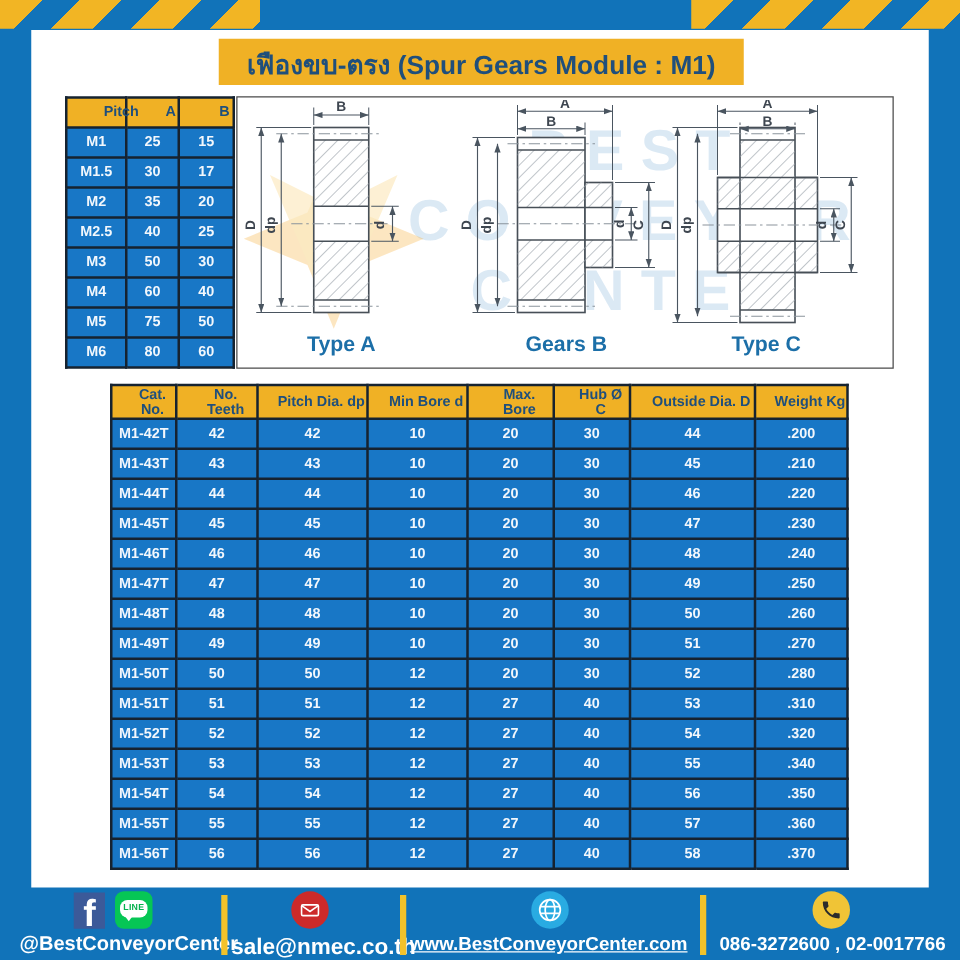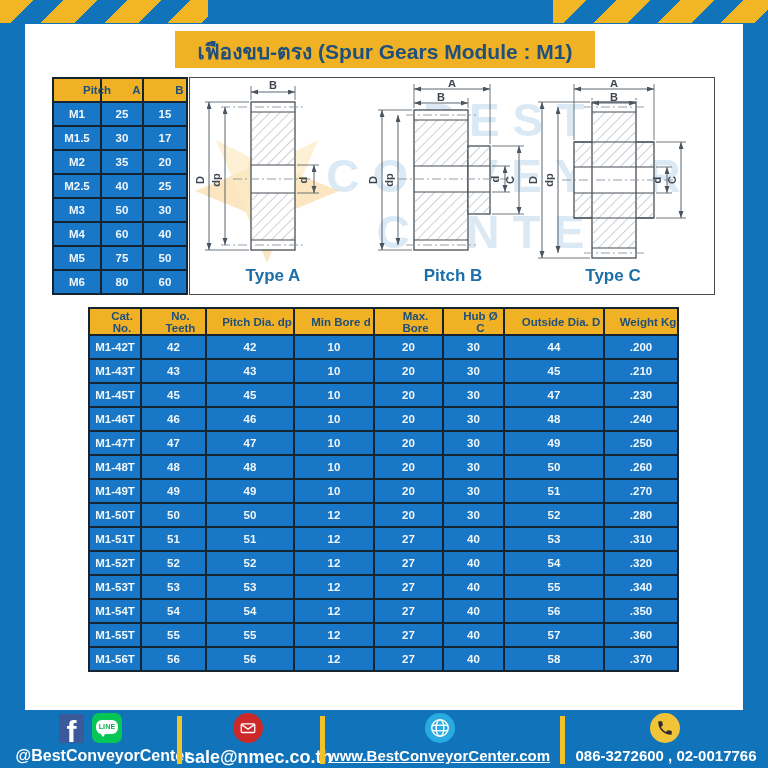--- a/index.html
+++ b/index.html
@@ -216,21 +216,21 @@
           <text x="25" y="100" text-anchor="middle" transform="rotate(-90 25 100)">dp</text>
           <line class="ext" x1="124" y1="86" x2="142" y2="86"></line>
           <line class="ext" x1="124" y1="112" x2="142" y2="112"></line>
           <line class="dline" x1="137" y1="86" x2="137" y2="112"></line>
           <text x="131" y="99" text-anchor="middle" transform="rotate(-90 131 99)">d</text>
           <line class="ext" x1="124" y1="66" x2="156" y2="66"></line>
           <line class="ext" x1="124" y1="134" x2="156" y2="134"></line>
           <line class="dline" x1="151" y1="66" x2="151" y2="134"></line>
           <text x="146" y="100" text-anchor="middle" transform="rotate(-90 146 100)">C</text>
         </svg>
-        <div class="dlabel">Pitch B</div>
+        <div class="dlabel">Gears B</div>
       </div>
 
       <div class="drawing dc">
         <svg class="gear-svg" width="170" height="188" viewBox="0 0 170 188">
           <rect class="body" x="46" y="62" width="80" height="76"></rect>
           <rect class="body" x="64" y="22" width="44" height="156"></rect>
           <rect class="hrect" x="64" y="32" width="44" height="30"></rect>
           <rect class="hrect" x="46" y="62" width="80" height="25"></rect>
           <rect class="hrect" x="46" y="113" width="80" height="25"></rect>
           <rect class="hrect" x="64" y="138" width="44" height="30"></rect>
@@ -309,20 +309,30 @@
               <td>M1-43T</td>
               <td>43</td>
               <td>43</td>
               <td>10</td>
               <td>20</td>
               <td>30</td>
               <td>45</td>
               <td>.210</td>
             </tr>
             <tr>
+              <td>M1-44T</td>
+              <td>44</td>
+              <td>44</td>
+              <td>10</td>
+              <td>20</td>
+              <td>30</td>
+              <td>46</td>
+              <td>.220</td>
+            </tr>
+            <tr>
               <td>M1-45T</td>
               <td>45</td>
               <td>45</td>
               <td>10</td>
               <td>20</td>
               <td>30</td>
               <td>47</td>
               <td>.230</td>
             </tr>
             <tr>

